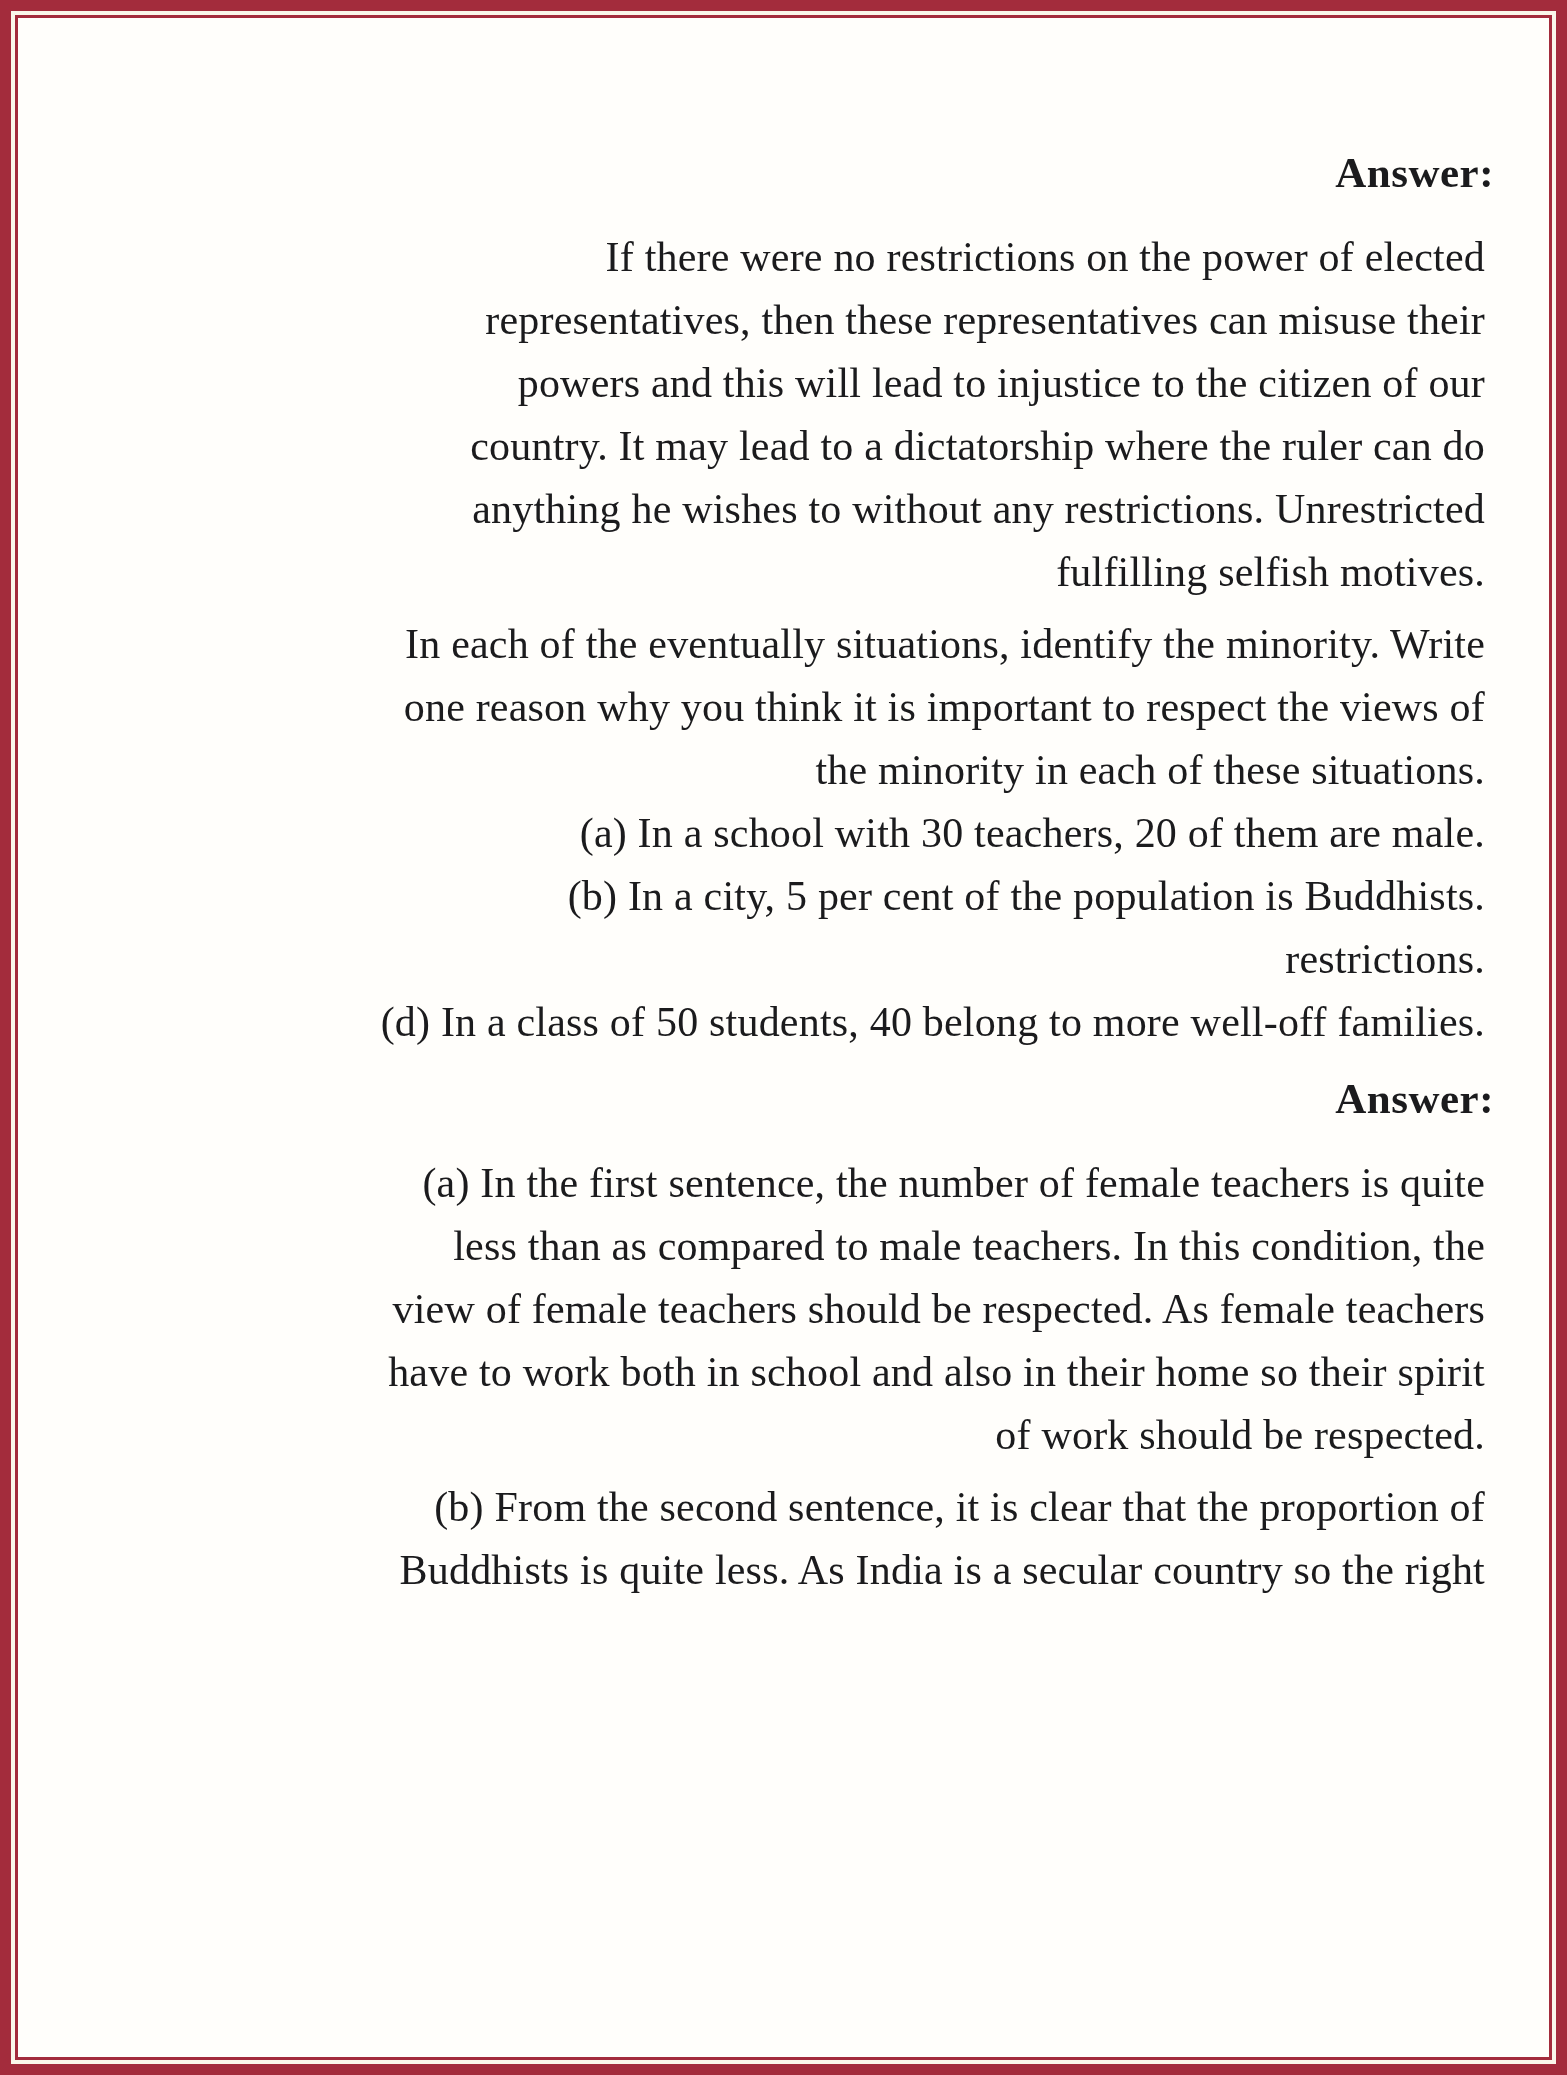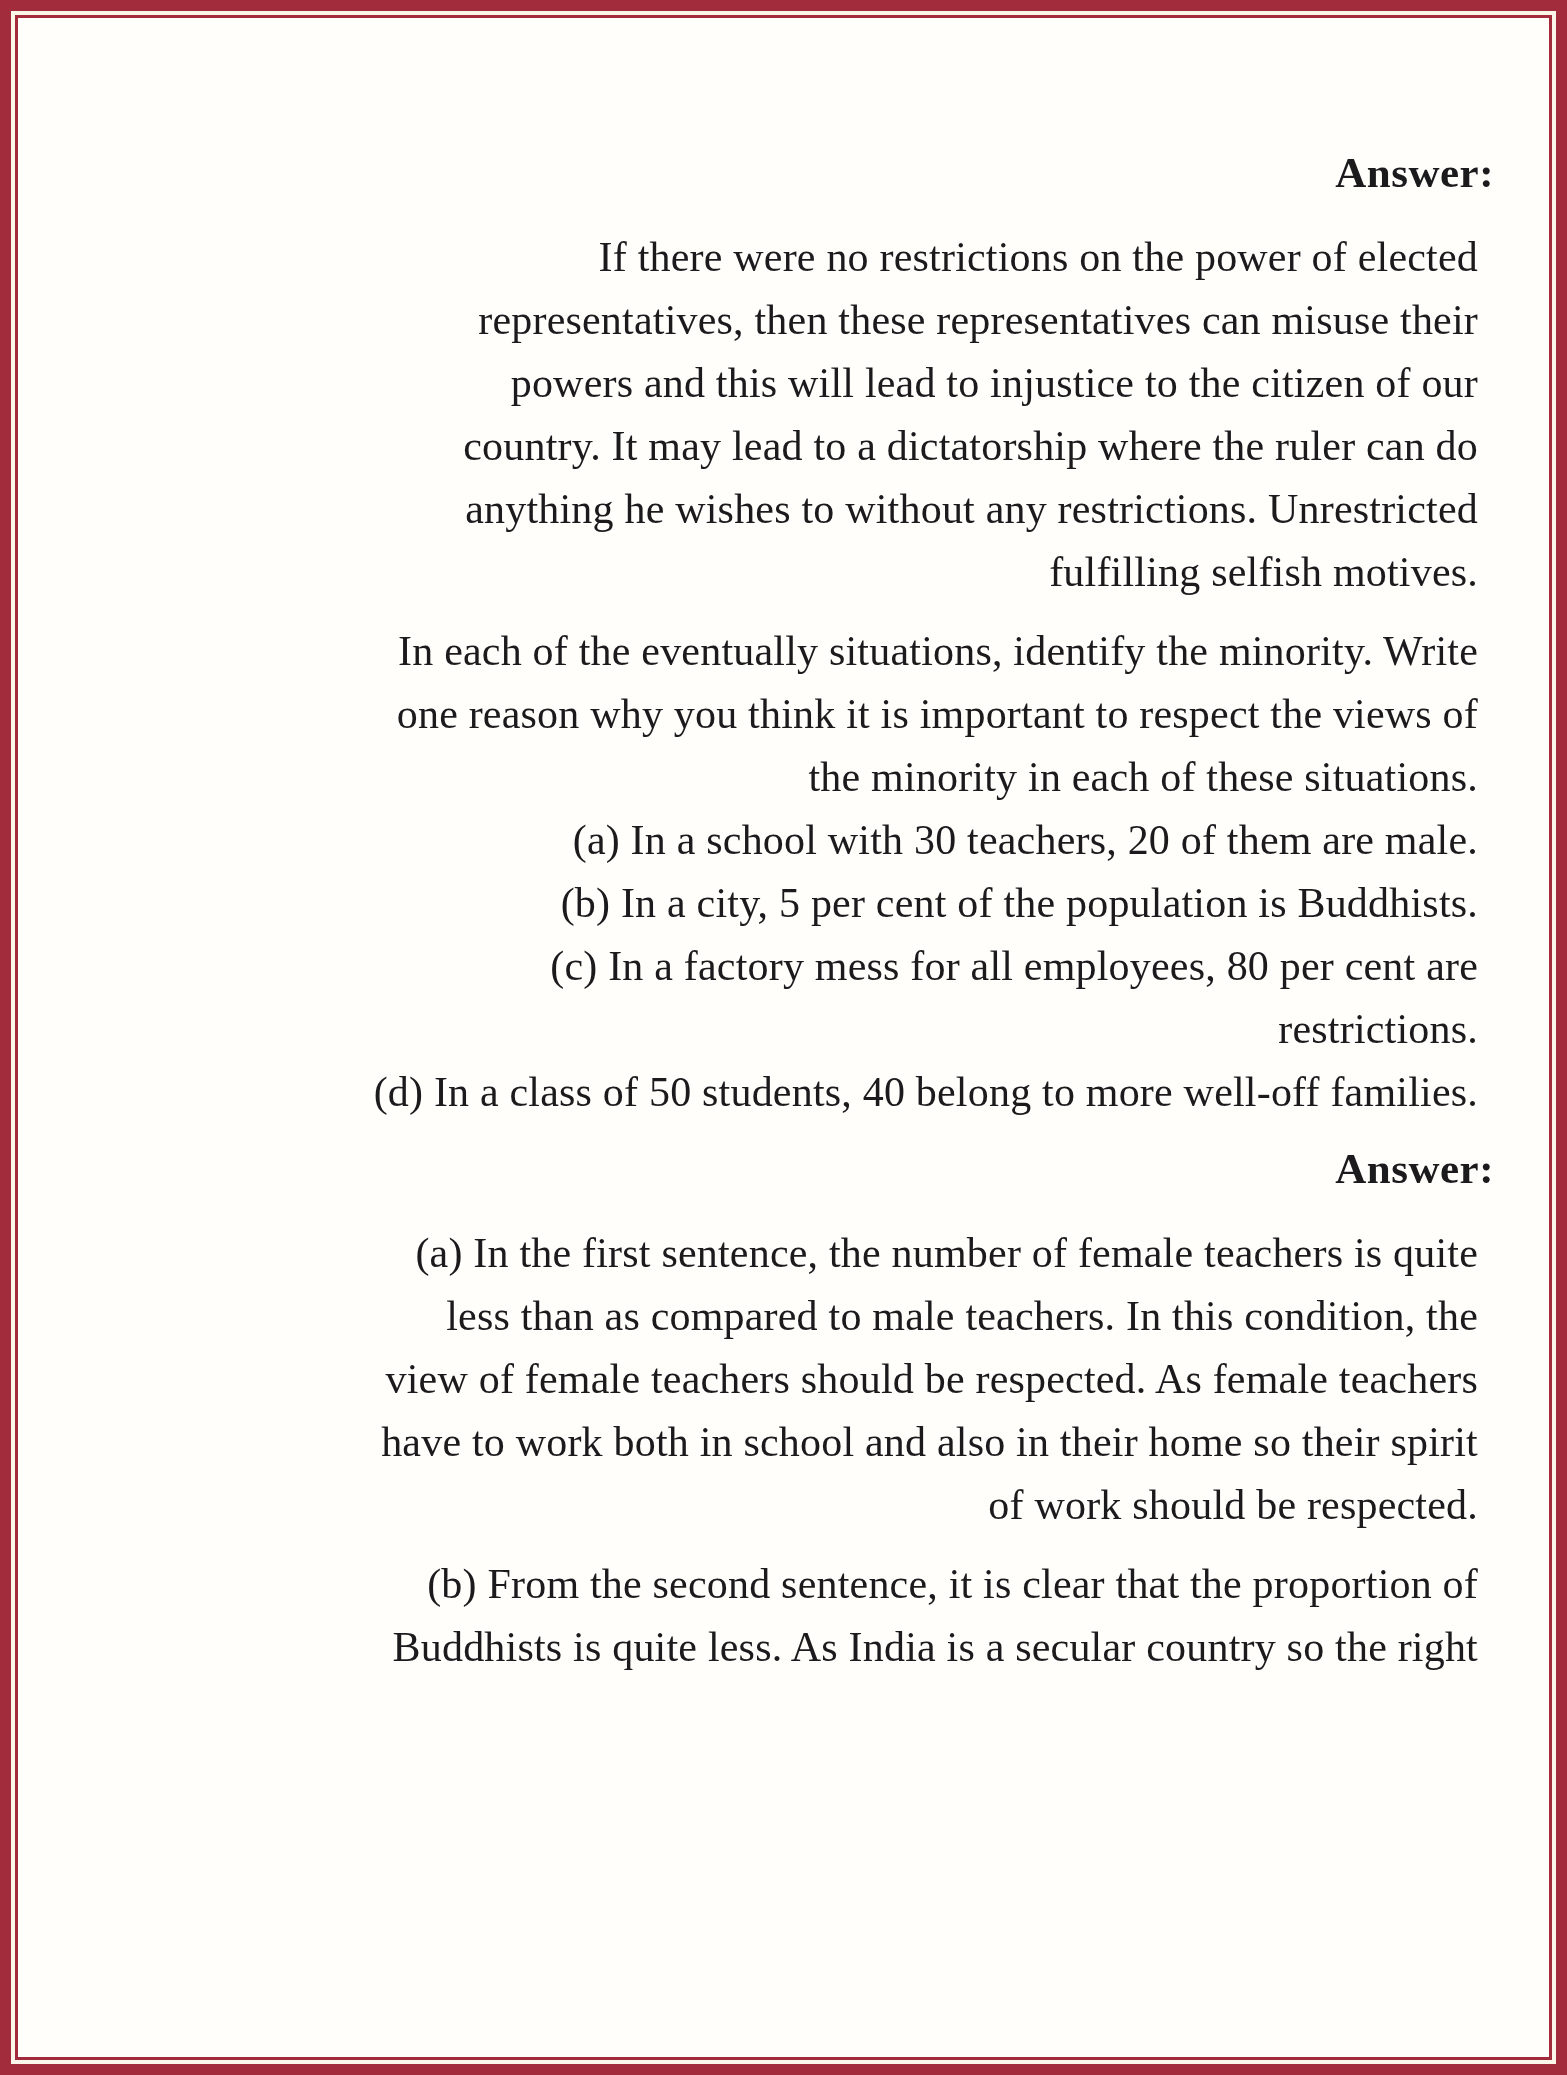--- a/index.html
+++ b/index.html
@@ -40,21 +40,21 @@
   }
   .doc-heading {
     font-weight: bold;
     font-size: 43px;
     line-height: 50px;
     margin-bottom: 28px;
     letter-spacing: 0.5px;
   }
   .mt-large { margin-top: 110px; }
   .mt-small { margin-top: 20px; }
-  .para { margin: 16px; }
+  .para { margin: 9px; }
   .para .line {
     font-size: 42px;
     line-height: 63px;
     letter-spacing: 0.2px;
   }
 </style>
 </head>
 <body>
 
 <div class="page">
@@ -73,21 +73,20 @@
           <div class="line">fulfilling selfish motives.</div>
         </div>
 
 
         <div class="para">
           <div class="line">In each of the eventually situations, identify the minority. Write</div>
           <div class="line">one reason why you think it is important to respect the views of</div>
           <div class="line">the minority in each of these situations.</div>
           <div class="line">(a) In a school with 30 teachers, 20 of them are male.</div>
           <div class="line">(b) In a city, 5 per cent of the population is Buddhists.</div>
-          <div class="line">(c) In a factory mess for all employees, 80 per cent are</div>
           <div class="line">restrictions.</div>
           <div class="line">(d) In a class of 50 students, 40 belong to more well-off families.</div>
         </div>
 
         <div class="doc-heading mt-small">Answer:</div>
 
         <div class="para">
           <div class="line">(a) In the first sentence, the number of female teachers is quite</div>
           <div class="line">less than as compared to male teachers. In this condition, the</div>
           <div class="line">view of female teachers should be respected. As female teachers</div>

